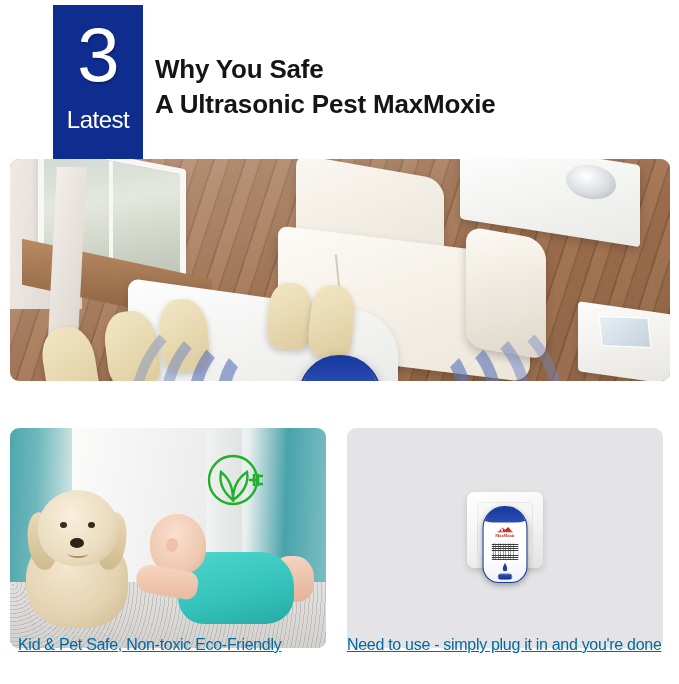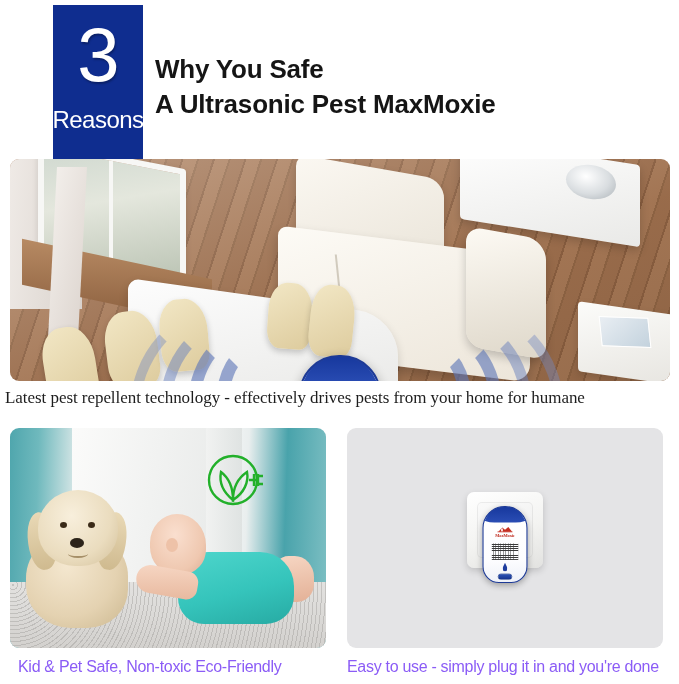--- a/index.html
+++ b/index.html
@@ -296,37 +296,38 @@
     background:linear-gradient(160deg,#fafafa,#ebebe9);
     box-shadow:inset 0 0 0 1px rgba(0,0,0,.06);
   }
   .device-plug {
     left:50%; top:78px; transform:translateX(-50%) scale(.55);
     transform-origin:top center;
   }
 
   
   .panel-caption {
-    position:absolute; top:657px;
+    position:absolute; top:635px;
     font-family:"Liberation Sans", sans-serif;
-    font-size:16px; color:#8b5cf6; line-height:1.2; white-space:nowrap;
+    font-size:16px; color:#0369a1; line-height:1.2; white-space:nowrap;
     letter-spacing:-0.3px;
+    text-decoration:underline;
   }
   .cap-left  { left:18px; }
   .cap-right { left:347px; }
 </style>
 </head>
 <body>
 
 <div class="page">
 
   <div class="header">
     <div class="reasons-badge">
       <div class="badge-number">3</div>
-      <div class="badge-word">Reasons</div>
+      <div class="badge-word">Latest</div>
     </div>
     <div class="header-title">
       <span class="line">Why You Safe</span>
       <span class="line">A Ultrasonic Pest MaxMoxie</span>
     </div>
   </div>
 
   <div class="hero">
     <div class="hero-scene">
       <div class="floor"></div>
@@ -364,21 +365,20 @@
       <div class="wave-arc w-right2"></div>
       <div class="wave-arc w-right1"></div>
 
       <div class="device device-hero">
         <div class="device-cap"></div>
 
       </div>
     </div>
   </div>
 
-  <div class="hero-caption">Latest pest repellent technology - effectively drives pests from your home for humane</div>
 
   <div class="panel panel-left">
     <div class="bl-bg"></div>
     <div class="bl-door"></div>
     <div class="bl-doorshade"></div>
     <div class="bl-carpet"></div>
 
     <div class="dog-body"></div>
     <div class="dog-ear l"></div>
     <div class="dog-ear r"></div>
@@ -417,15 +417,15 @@
         </svg>
         <div class="dev-brand">MaxMoxie</div>
       </div>
       <div class="dev-grille"></div>
       <div class="dev-drop"></div>
       <div class="dev-btn"></div>
     </div>
   </div>
 
   <div class="panel-caption cap-left">Kid &amp; Pet Safe, Non-toxic Eco-Friendly</div>
-  <div class="panel-caption cap-right">Easy to use - simply plug it in and you're done</div>
+  <div class="panel-caption cap-right">Need to use - simply plug it in and you're done</div>
 
 </div>
 
 </body></html>

